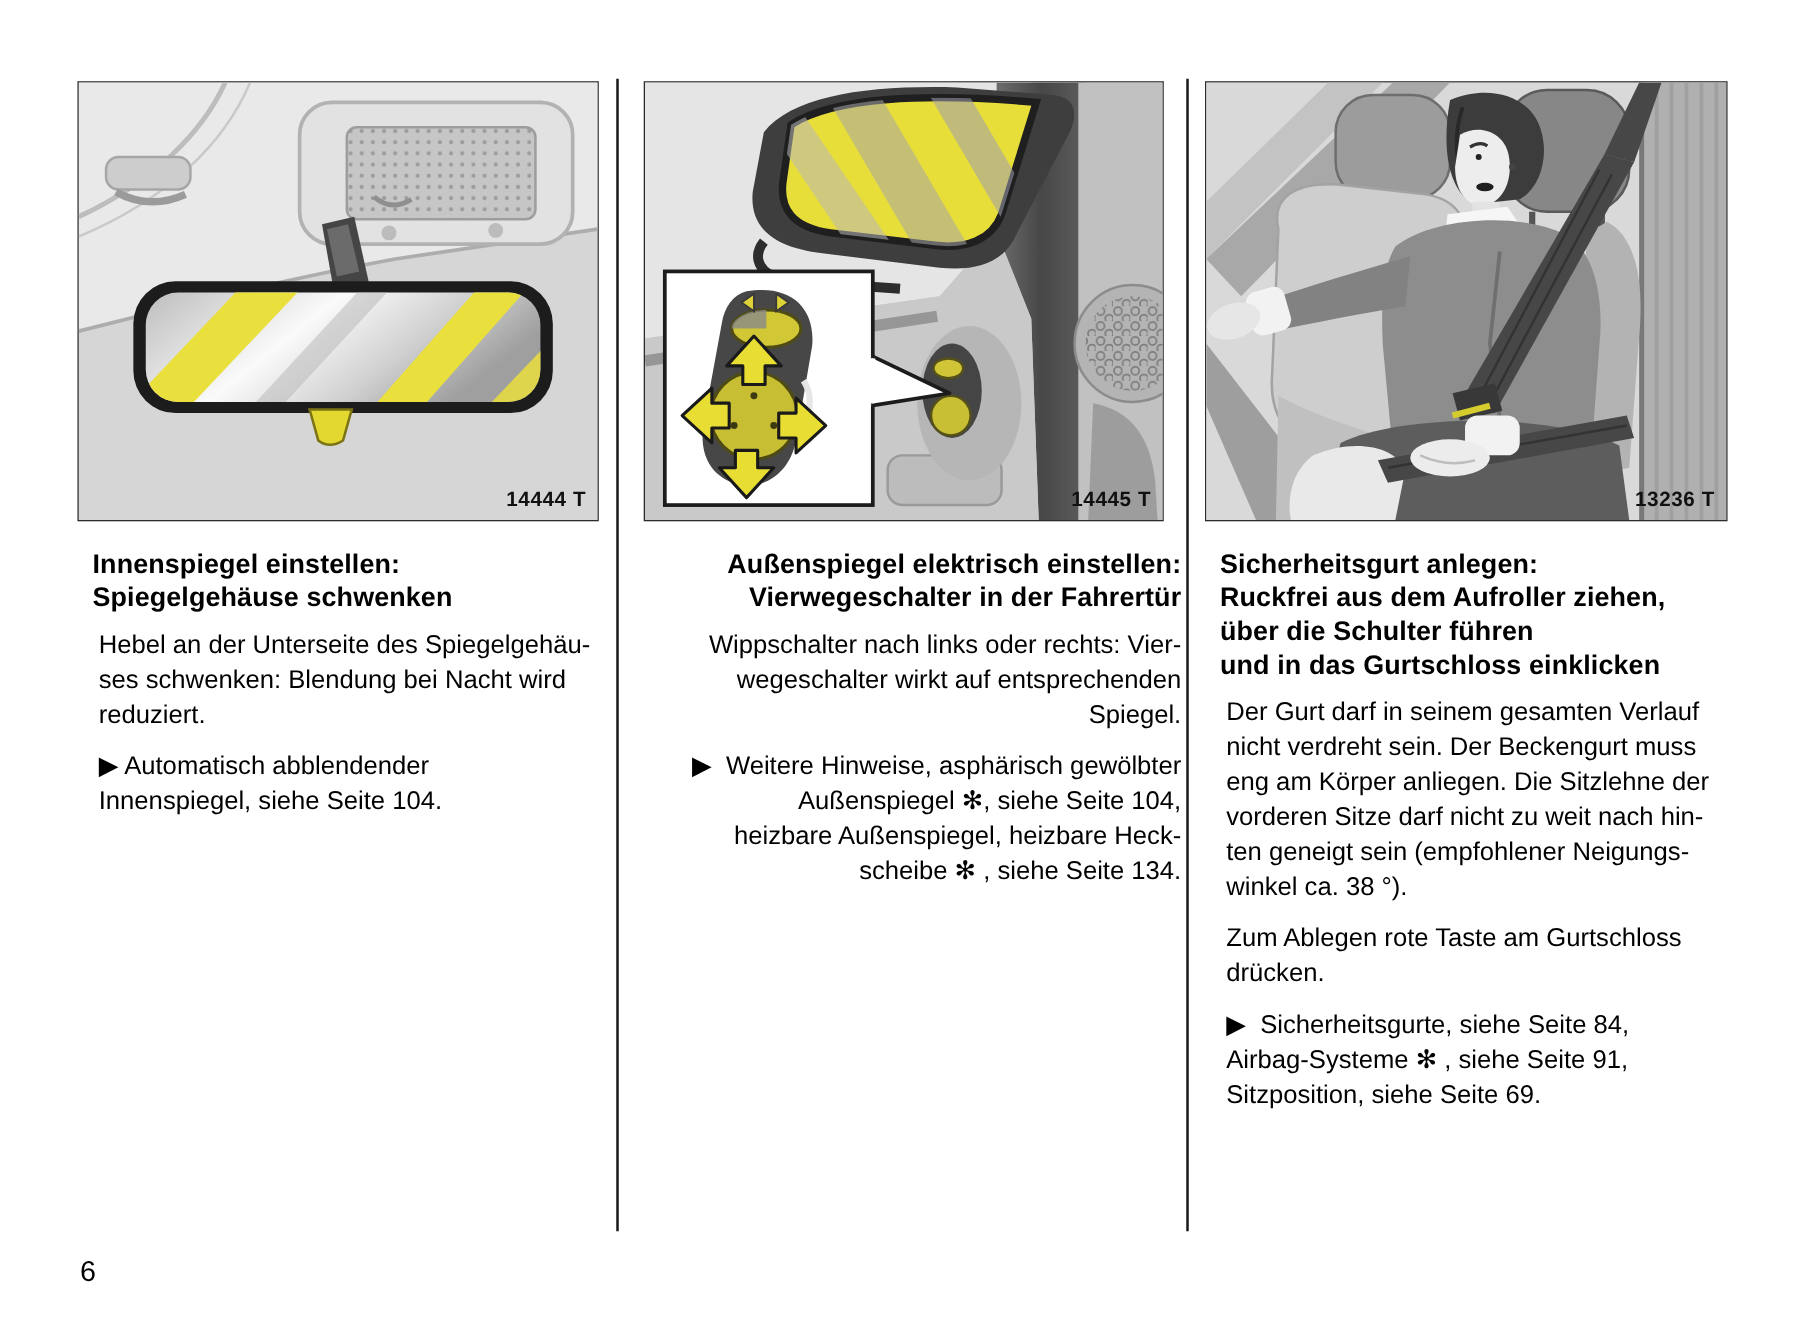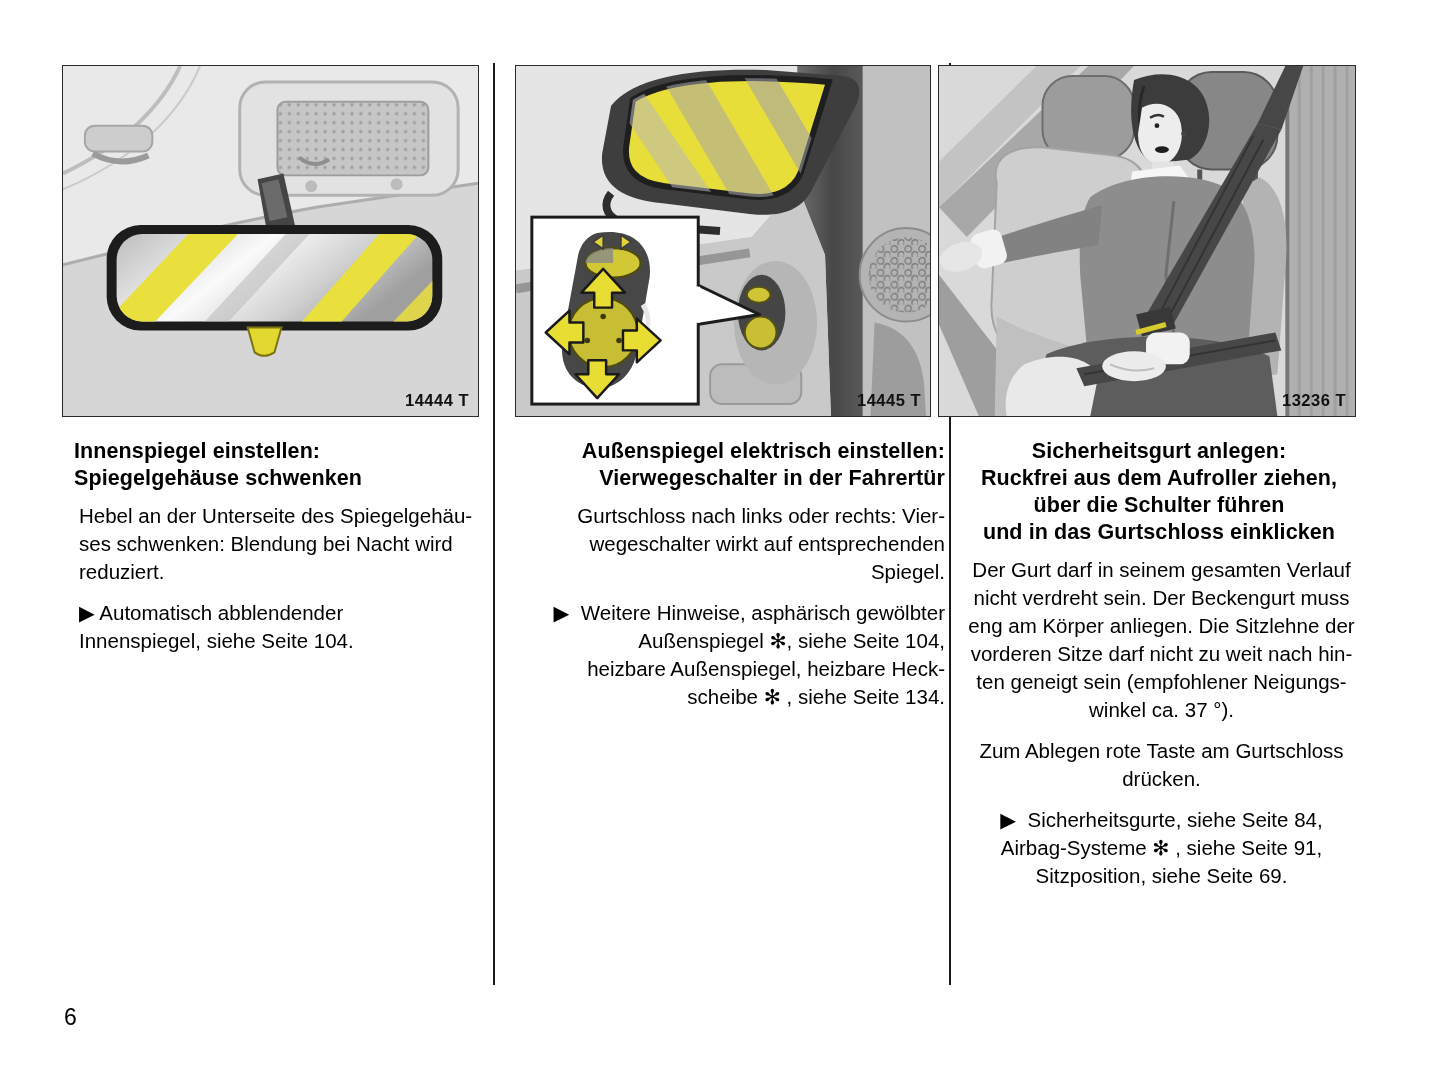--- a/index.html
+++ b/index.html
@@ -162,32 +162,32 @@
           <polygon points="88,204 110,228 97,228 97,243 79,243 79,228 66,228" fill="#e8dd33" stroke="#1a1a1a" stroke-width="2.5" stroke-linejoin="round"></polygon>
           <polygon points="30,268 54,246 54,258 68,258 68,278 54,278 54,290" fill="#e8dd33" stroke="#1a1a1a" stroke-width="2.5" stroke-linejoin="round"></polygon>
           <polygon points="146,276 122,254 122,266 108,266 108,286 122,286 122,298" fill="#e8dd33" stroke="#1a1a1a" stroke-width="2.5" stroke-linejoin="round"></polygon>
           <polygon points="82,334 104,310 91,310 91,296 73,296 73,310 60,310" fill="#e8dd33" stroke="#1a1a1a" stroke-width="2.5" stroke-linejoin="round"></polygon>
         </g>
       </svg>
       <span class="fig-label">14445 T</span>
     </div>
     <h2>Außenspiegel elektrisch einstellen:
 Vierwegeschalter in der Fahrertür</h2>
-    <p>Gurtschloss nach links oder rechts: Vier-
+    <p>Wippschalter nach links oder rechts: Vier-
 wegeschalter wirkt auf entsprechenden
 Spiegel.</p>
     <p>▶  Weitere Hinweise, asphärisch gewölbter
 Außenspiegel ✻, siehe Seite 104,
 heizbare Außenspiegel, heizbare Heck-
 scheibe ✻ , siehe Seite 134.</p>
   </section>
 
   <div class="vsep" style="left:949px;"></div>
 
-  <section class="col" style="left:938px;width:430px;text-align:center;">
+  <section class="col" style="left:964px;width:430px;">
     <div class="figure" style="width:418px;">
       <svg viewBox="0 0 418 352" preserveAspectRatio="none">
         <rect width="418" height="352" fill="#d9d9d9"></rect>
 
         <path d="M0,96 L98,0 L142,0 L0,142 Z" fill="#c3c3c3"></path>
         <path d="M0,142 L150,0 L196,0 L28,172 Z" fill="#a8a8a8"></path>
         <path d="M0,210 L110,352 L40,352 L0,260 Z" fill="#9e9e9e"></path>
 
         <rect x="350" y="0" width="68" height="352" fill="#b0b0b0"></rect>
         <path d="M350,0 V352" stroke="#787878" stroke-width="4"></path>
@@ -246,21 +246,21 @@
     </div>
     <h2>Sicherheitsgurt anlegen:
 Ruckfrei aus dem Aufroller ziehen,
 über die Schulter führen
 und in das Gurtschloss einklicken</h2>
     <p>Der Gurt darf in seinem gesamten Verlauf
 nicht verdreht sein. Der Beckengurt muss
 eng am Körper anliegen. Die Sitzlehne der
 vorderen Sitze darf nicht zu weit nach hin-
 ten geneigt sein (empfohlener Neigungs-
-winkel ca. 37 °).</p>
+winkel ca. 38 °).</p>
     <p>Zum Ablegen rote Taste am Gurtschloss
 drücken.</p>
     <p>▶  Sicherheitsgurte, siehe Seite 84,
 Airbag-Systeme ✻ , siehe Seite 91,
 Sitzposition, siehe Seite 69.</p>
   </section>
 
   <div class="page-num">6</div>
 </div>
 

